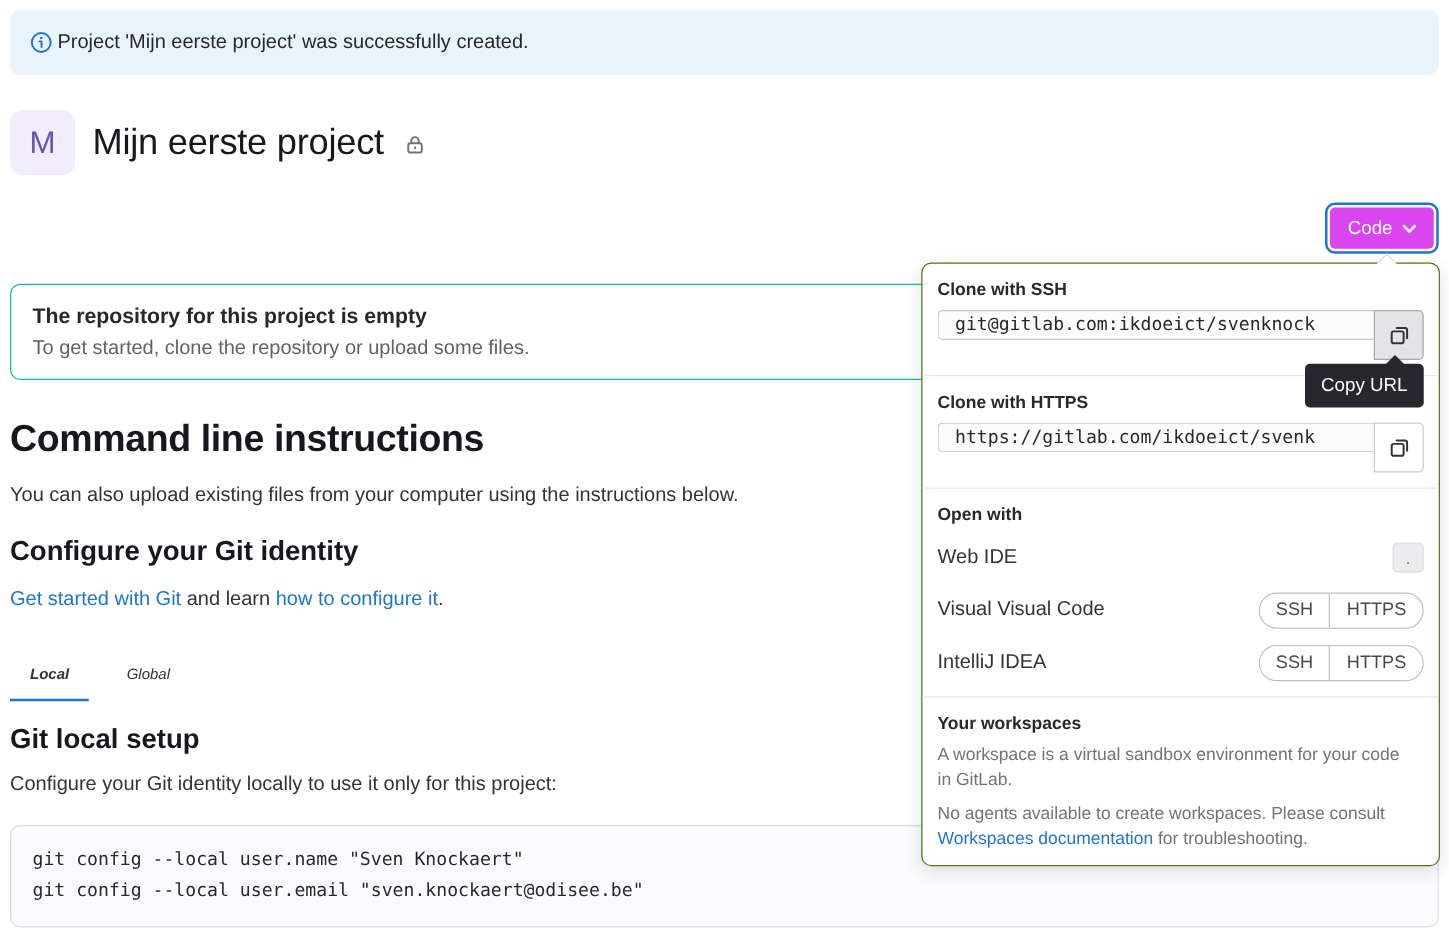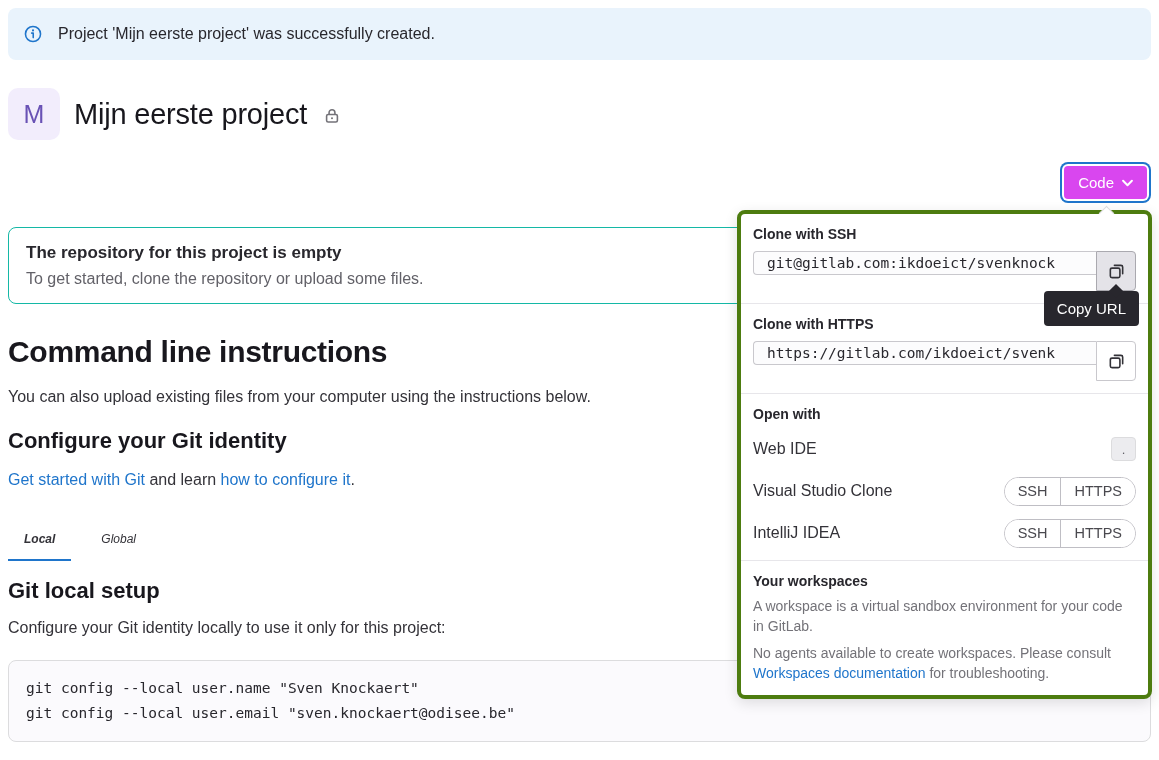--- a/index.html
+++ b/index.html
@@ -8,21 +8,21 @@
     position: relative;
     font-family: "Liberation Sans", sans-serif;
     background: #ffffff;
     color: #333238;
     overflow: hidden;
   }
   .page { padding: 8px; }
 
   
   .alert {
-    display: flex; align-items: center; gap: 16px;
+    display: flex; align-items: center; gap: 4px;
     background: #e9f3fc; border-radius: 8px;
     height: 52px; padding: 0 16px;
     font-size: 16px; color: #28272d;
   }
   .alert .info-ic { flex: 0 0 auto; display: flex; }
 
   
   .proj-header { display: flex; align-items: center; gap: 14px; margin-top: 28px; }
   .avatar {
     width: 52px; height: 52px; border-radius: 10px;
@@ -75,21 +75,21 @@
     margin-top: 23px; background: #fbfafd; border: 1px solid #dcdcde;
     border-radius: 8px; padding: 15px 17px;
     font-family: "DejaVu Sans Mono", monospace;
     font-size: 14.5px; line-height: 25px; color: #28272d;
     white-space: pre; overflow: hidden;
   }
 
   
   .panel {
     position: absolute; left: 737px; top: 210px; width: 415px;
-    background: #fff; border: 4px solid #4d7c0f; border-radius: 8px;
+    background: #fff; border: 1px solid #4d7c0f; border-radius: 8px;
     box-shadow: 0 4px 14px rgba(0,0,0,0.12);
     z-index: 10;
   }
   .panel .caret {
     position: absolute; top: -6px; right: 36px; width: 11px; height: 11px;
     background: #fff; border-left: 1px solid #dcdcde; border-top: 1px solid #dcdcde;
     transform: rotate(45deg);
   }
   .sec { padding: 12px; }
   .sec + .sec { border-top: 1px solid #e7e6ea; }
@@ -238,21 +238,21 @@
 
   <div class="sec">
     <div class="sec-label">Open with</div>
 
     <div class="row">
       <span class="row-label">Web IDE</span>
       <span class="kbd">.</span>
     </div>
 
     <div class="row">
-      <span class="row-label">Visual Studio Clone</span>
+      <span class="row-label">Visual Visual Code</span>
       <span class="seg">
         <button class="seg-btn">SSH</button>
         <button class="seg-btn">HTTPS</button>
       </span>
     </div>
 
     <div class="row">
       <span class="row-label">IntelliJ IDEA</span>
       <span class="seg">
         <button class="seg-btn">SSH</button>

